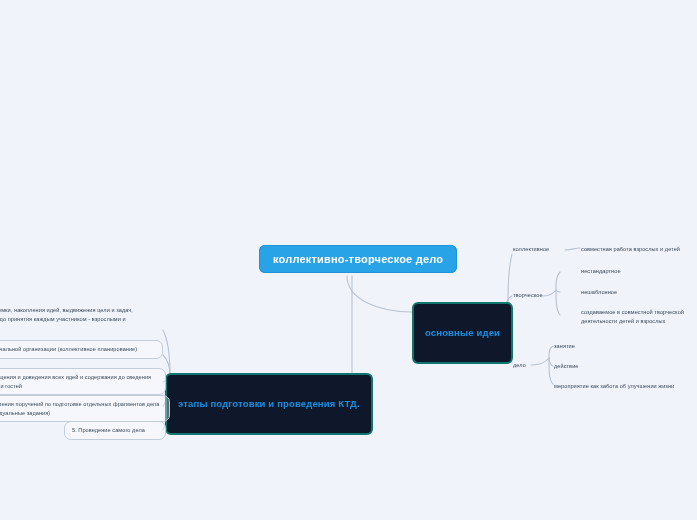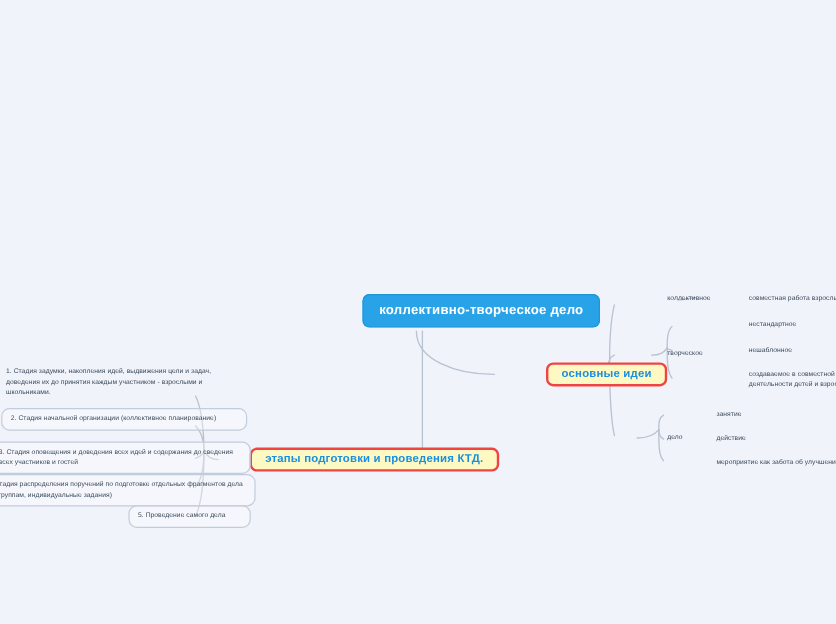--- a/index.html
+++ b/index.html
@@ -21,44 +21,43 @@
     position: absolute;
     left: 0; top: 0;
     width: 697px; height: 520px;
     pointer-events: none;
   }
 
   
   .node {
     position: absolute;
     white-space: nowrap;
-    margin-left: 43px;
   }
 
   .root-node {
     background: #29a3e8;
     color: #ffffff;
     border-radius: 6px;
     font-size: 11px;
     font-weight: bold;
     letter-spacing: 0.2px;
     padding: 8px 14px;
     line-height: 1.1;
     box-shadow: 0 0 0 1px #1f95d8 inset;
   }
 
   .branch-node {
-    background: #fef9c3;
+    background: #0f172a;
     color: #1a8fe0;
-    border: 2px solid #ef4444;
+    border: 2px solid #0f766e;
     border-radius: 6px;
     font-size: 9.5px;
     font-weight: bold;
     letter-spacing: 0.15px;
-    padding: 3px 11px;
+    padding: 24px 11px;
     line-height: 1.1;
   }
 
   .plain-node {
     color: #3b4a5a;
     font-size: 5.6px;
     line-height: 1.55;
     letter-spacing: 0.05px;
     font-weight: normal;
     white-space: normal;

